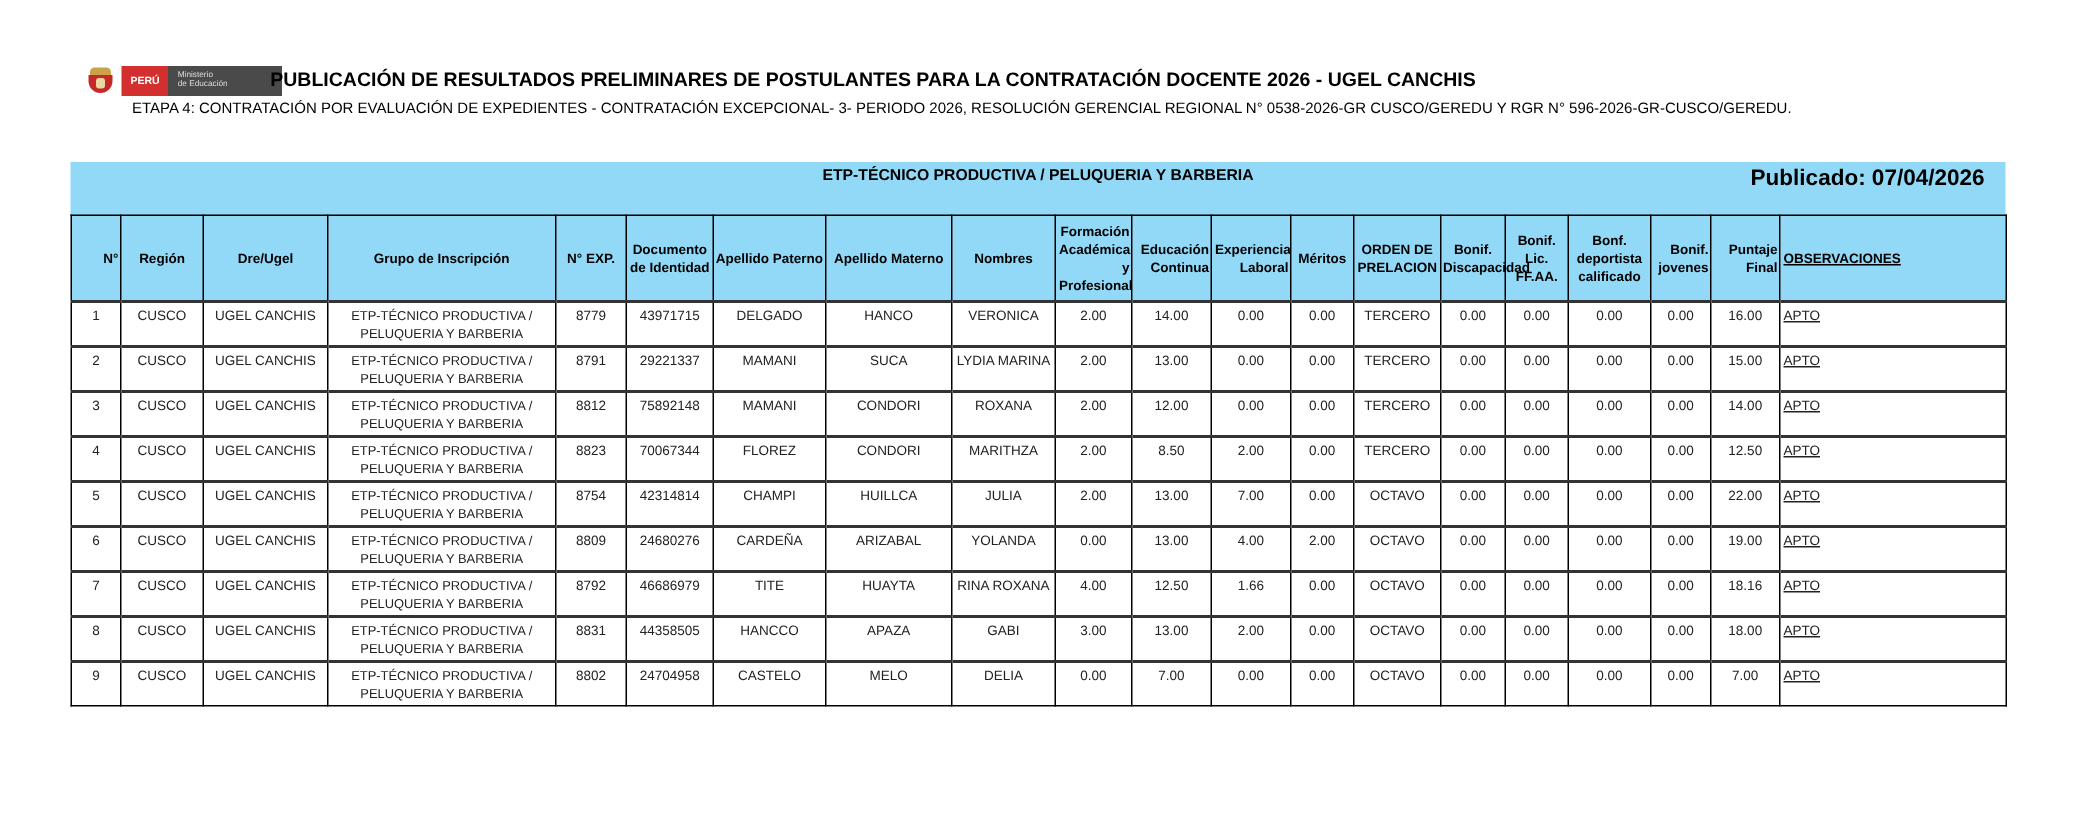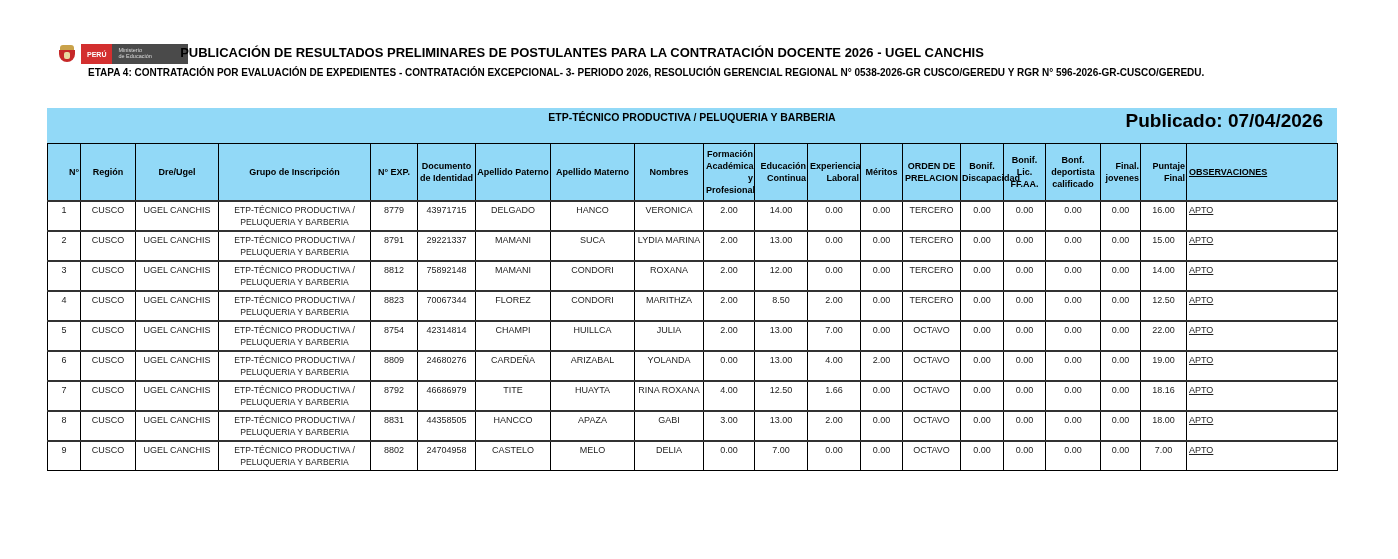--- a/index.html
+++ b/index.html
@@ -6,24 +6,24 @@
   body { width: 1398px; height: 559px; position: relative; overflow: hidden; font-family: "Liberation Sans", sans-serif; color: #000; }
   .logo { position: absolute; left: 57px; top: 44px; height: 20px; display: flex; align-items: stretch; }
   .logo .shield { width: 20px; height: 20px; position: relative; margin-right: 4px; }
   .logo .shield .top { position: absolute; left: 3px; top: 1px; width: 14px; height: 6px; background: #c9a24a; border-radius: 3px 3px 0 0; }
   .logo .shield .body { position: absolute; left: 2px; top: 6px; width: 16px; height: 12px; background: #c62828; border-radius: 0 0 8px 8px; }
   .logo .shield .mid { position: absolute; left: 7px; top: 8px; width: 6px; height: 7px; background: #e8d9a0; border-radius: 2px; }
   .logo .peru { background: #d32f2f; color: #fff; font-size: 7px; font-weight: bold; padding: 0 6px; display: flex; align-items: center; }
   .logo .minedu { background: #4a4a4a; color: #ddd; font-size: 5.5px; line-height: 6px; padding: 3px 30px 0 6px; width: 40px; }
   .title1 { position: absolute; left: 0; width: 1160px; top: 45px; text-align: center; font-weight: bold; font-size: 13px; padding-left: 0; }
   .title1 span { margin-left: 4px; }
-  .title2 { position: absolute; left: 88px; top: 67px; font-weight: bold; font-size: 10px; white-space: nowrap; }
+  .title2 { position: absolute; left: 88px; top: 67px; font-weight: normal; font-size: 10px; white-space: nowrap; }
   .banner { position: absolute; left: 47px; top: 108px; width: 1290px; height: 36px; background: #92d9f7; }
   .banner .subject { position: absolute; left: 0; width: 100%; top: 3px; text-align: center; font-weight: bold; font-size: 10.5px; }
-  .banner .published { position: absolute; right: 14px; top: 2px; font-weight: bold; font-size: 19px; }
+  .banner .published { position: absolute; right: 14px; top: 2px; font-weight: bold; font-size: 15px; }
   table.results { position: absolute; left: 47px; top: 143px; border-collapse: collapse; table-layout: fixed; width: 1290px; font-size: 9px; }
   table.results th { background: #92d9f7; font-weight: bold; font-size: 9px; border: 1.5px solid #000; height: 56px; padding: 0 1px; line-height: 12px; }
   table.results td { border: 1.5px solid #000; border-top: 2px solid #333; height: 26px; vertical-align: top; text-align: center; padding: 2px 1px 0 1px; line-height: 12px; color: #222; }
   table.results td.obs, table.results th.obs { text-align: left; padding-left: 2px; text-decoration: underline; }
   table.results th.left { text-align: right; padding-left: 2px; }
   table.results td.grupo { font-size: 8.6px; }
 </style>
 </head>
 <body>
 
@@ -83,21 +83,21 @@
       <th>Apellido Materno</th>
       <th>Nombres</th>
       <th class="left">Formación Académica y Profesional</th>
       <th class="left">Educación Continua</th>
       <th class="left">Experiencia Laboral</th>
       <th>Méritos</th>
       <th>ORDEN DE PRELACION</th>
       <th>Bonif. Discapacidad</th>
       <th>Bonif. Lic. FF.AA.</th>
       <th>Bonf. deportista calificado</th>
-      <th class="left">Final. jovenes</th>
+      <th class="left">Bonif. jovenes</th>
       <th class="left">Puntaje Final</th>
       <th class="obs">OBSERVACIONES</th>
     </tr>
   </thead>
   <tbody id="rows">
       <tr>
         <td>1</td>
         <td>CUSCO</td>
         <td>UGEL CANCHIS</td>
         <td class="grupo">ETP-TÉCNICO PRODUCTIVA / PELUQUERIA Y BARBERIA</td>

